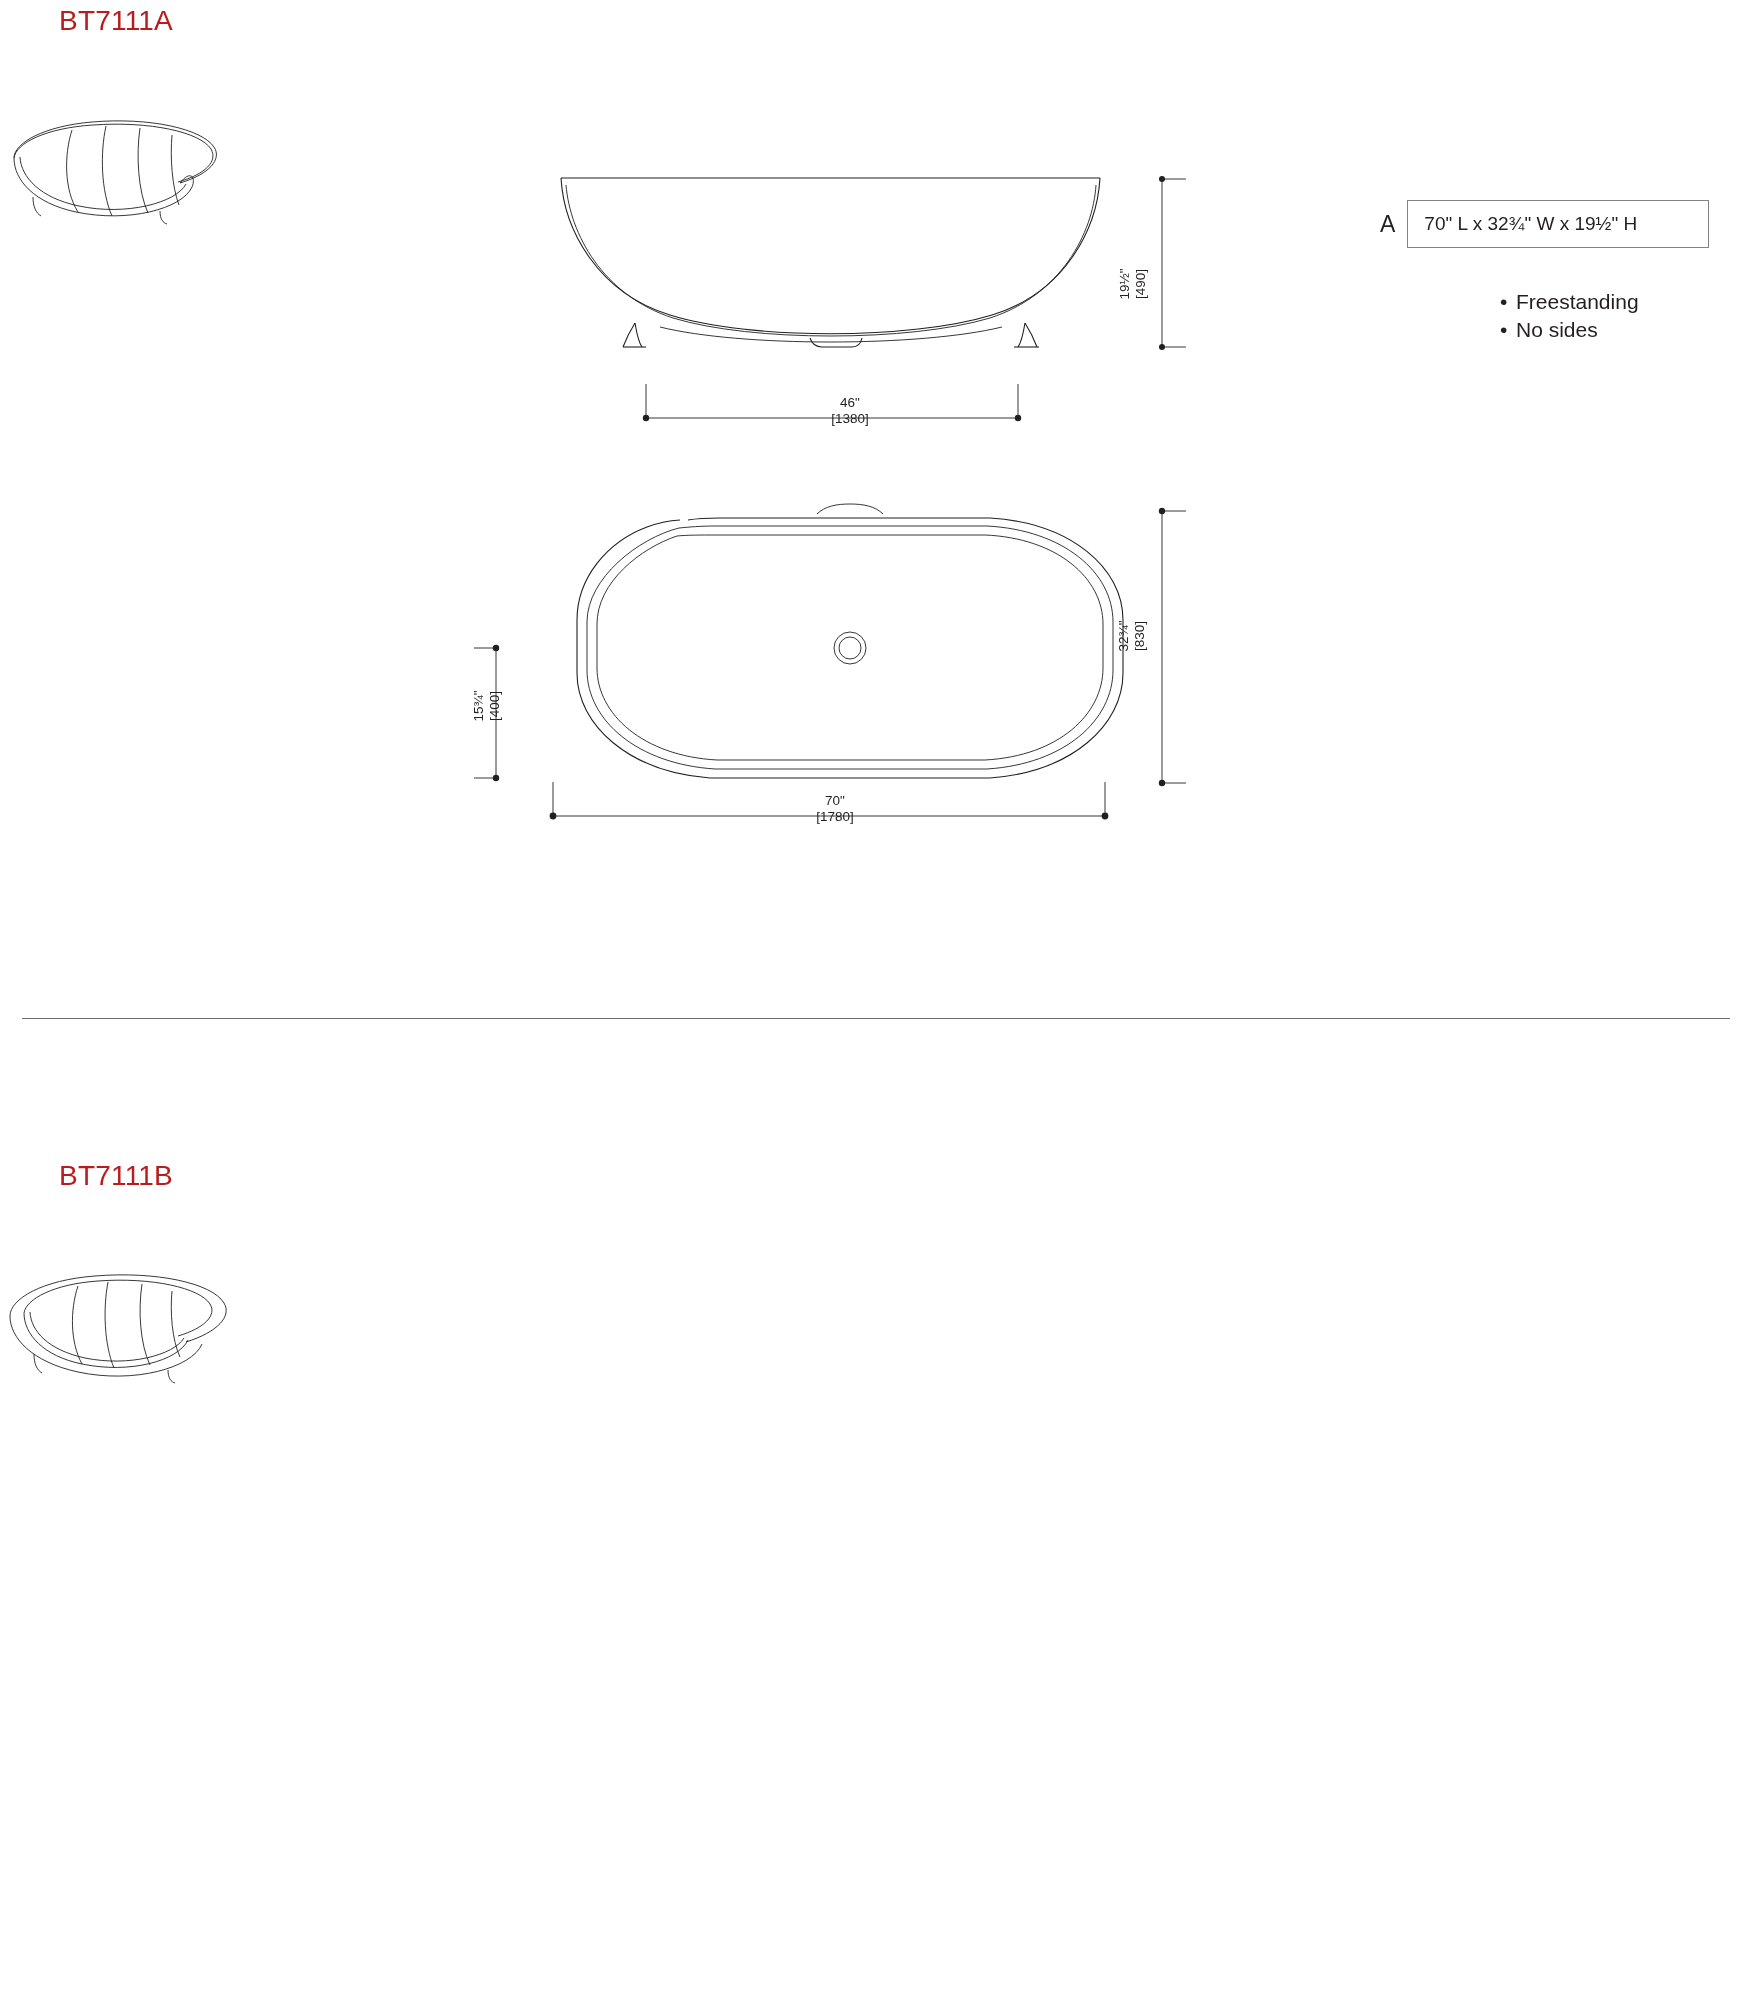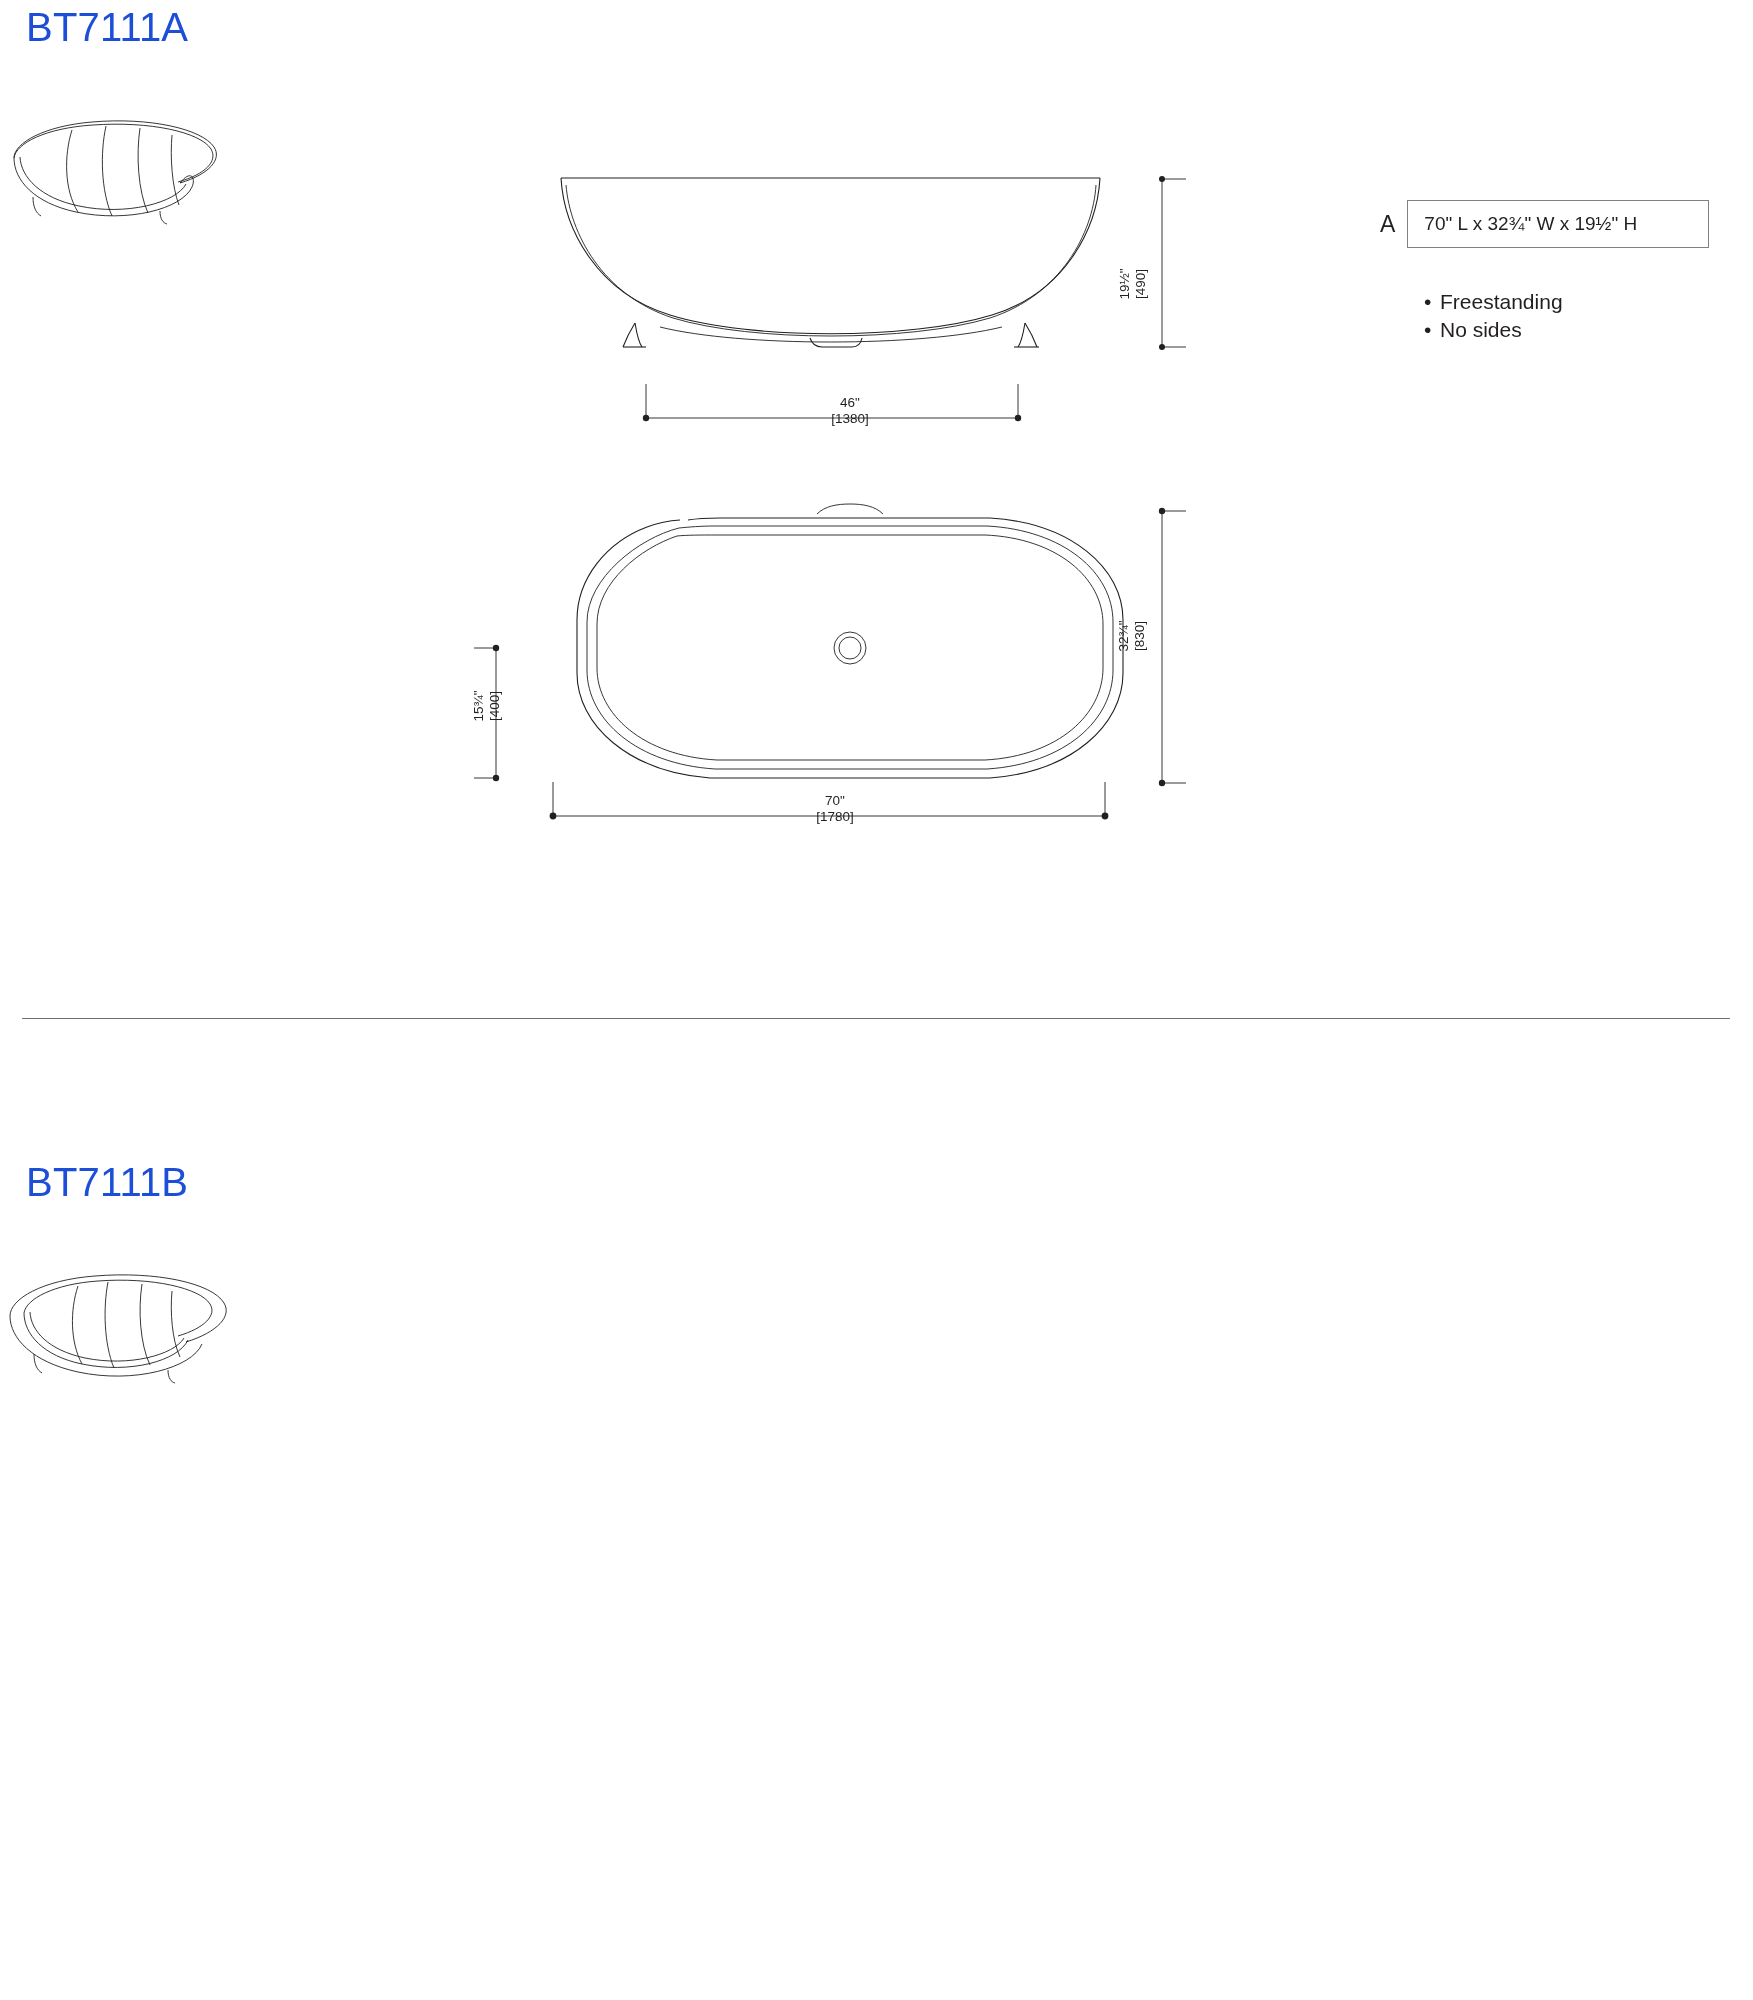--- a/index.html
+++ b/index.html
@@ -18,24 +18,25 @@
   .section {
     position: absolute;
     left: 0;
     width: 1753px;
   }
   #section-a { top: 0; height: 1010px; }
   #section-b { top: 1010px; height: 990px; }
 
   .model-title {
     position: absolute;
-    font-size: 40px;
+    font-size: 28px;
     letter-spacing: 0.2px;
-    color: #1d4ed8;
-    white-space: nowrap;
+    color: #b91c1c;
+    white-space: nowrap;
+    margin-left: 33px;
   }
 
   .divider {
     position: absolute;
     left: 22px;
     width: 1708px;
     height: 1px;
     background: #6d6e71;
   }
 
@@ -195,21 +196,21 @@
     <circle class="dot" cx="560" cy="16" r="3.4"></circle>
   </svg>
   <div class="dim" style="left:755px; top:793px; width:160px;">
     <span>70"</span><br><span>[1780]</span>
   </div>
 
   <div class="spec-wrap" style="left:1380px; top:200px;">
     <div class="spec-letter">A</div>
     <div class="spec-box">70" L x 32¾" W x 19½" H</div>
   </div>
-  <div class="bullets" style="left:1424px; top:288px;">
+  <div class="bullets" style="left:1500px; top:288px;">
     <div>Freestanding</div>
     <div>No sides</div>
   </div>
 </div>
 
 <div class="divider" style="top:1018px;"></div>
 
 <div class="section" id="section-b">
 
   <div class="model-title" style="left:26px; top:150px;">BT7111B</div>

